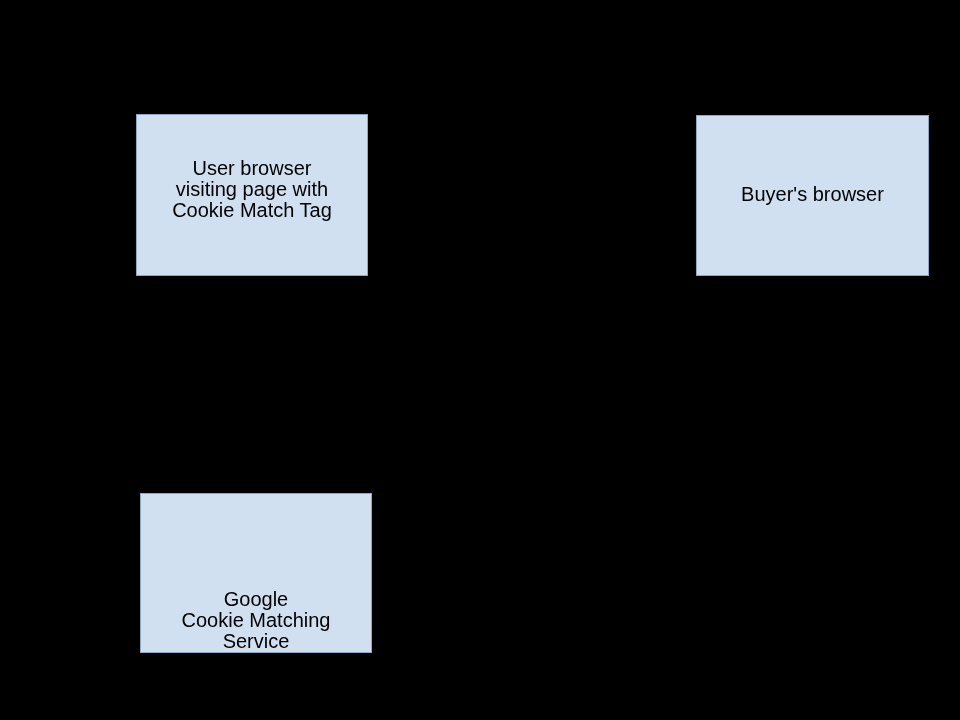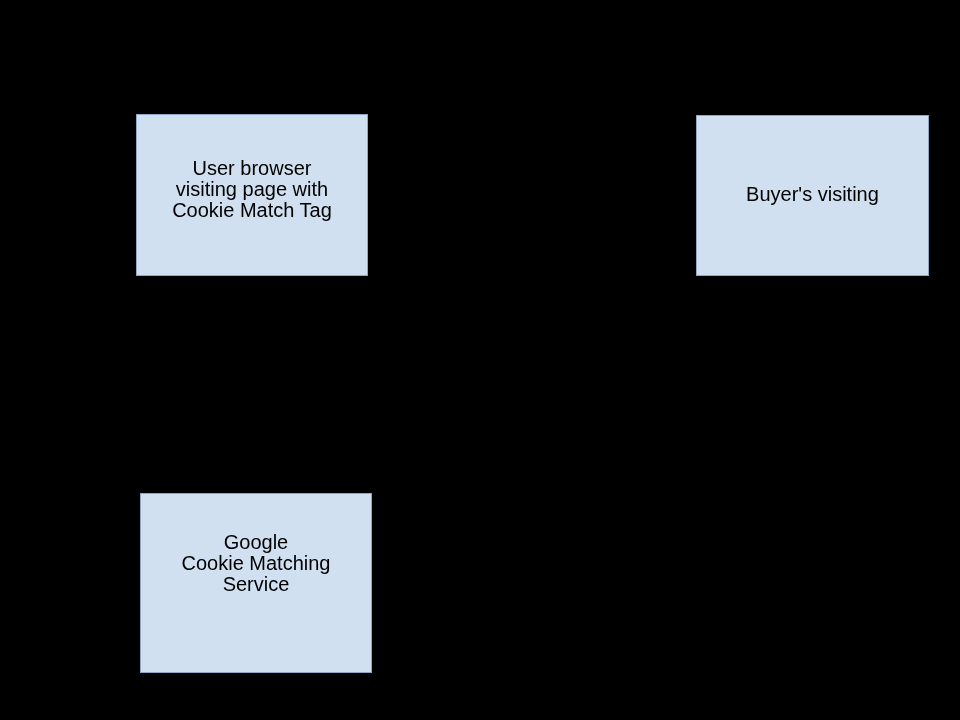--- a/index.html
+++ b/index.html
@@ -60,40 +60,40 @@
   }
   #node-buyers-service .node-label {
     padding-bottom: 2px;
   }
 
   
   #node-google-cms {
     left: 140px;
     top: 493px;
     width: 232px;
-    height: 180px;
-    align-items: flex-start;
+    height: 160px;
+    align-items: flex-end;
   }
   #node-google-cms .node-label {
     padding-top: 38px;
   }
 </style>
 </head>
 <body>
 
 <div id="canvas">
 
   <div class="node" id="node-user-browser">
     <span class="node-label">User browser
 visiting page with
 Cookie Match Tag</span>
   </div>
 
   <div class="node" id="node-buyers-service">
-    <span class="node-label">Buyer's visiting</span>
+    <span class="node-label">Buyer's browser</span>
   </div>
 
   <div class="node" id="node-google-cms">
     <span class="node-label">Google
 Cookie Matching
 Service</span>
   </div>
 
 </div>
 

